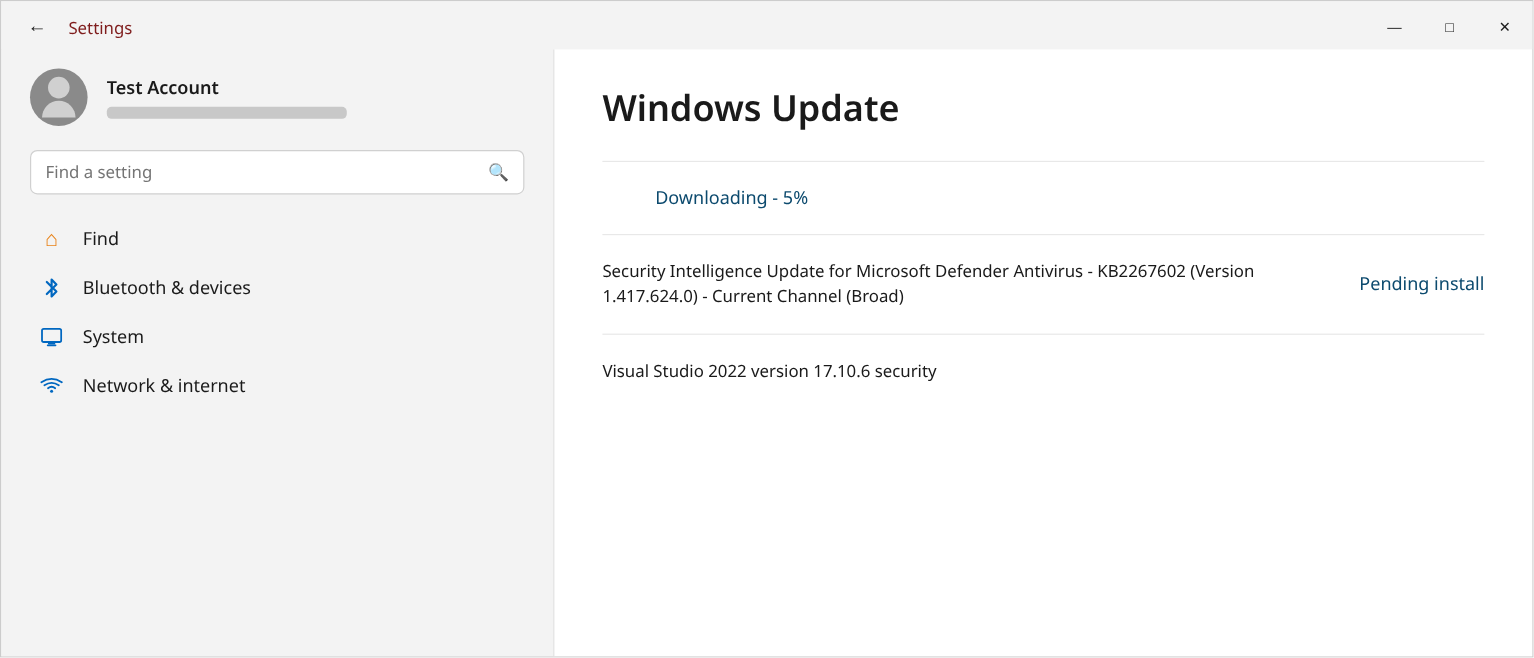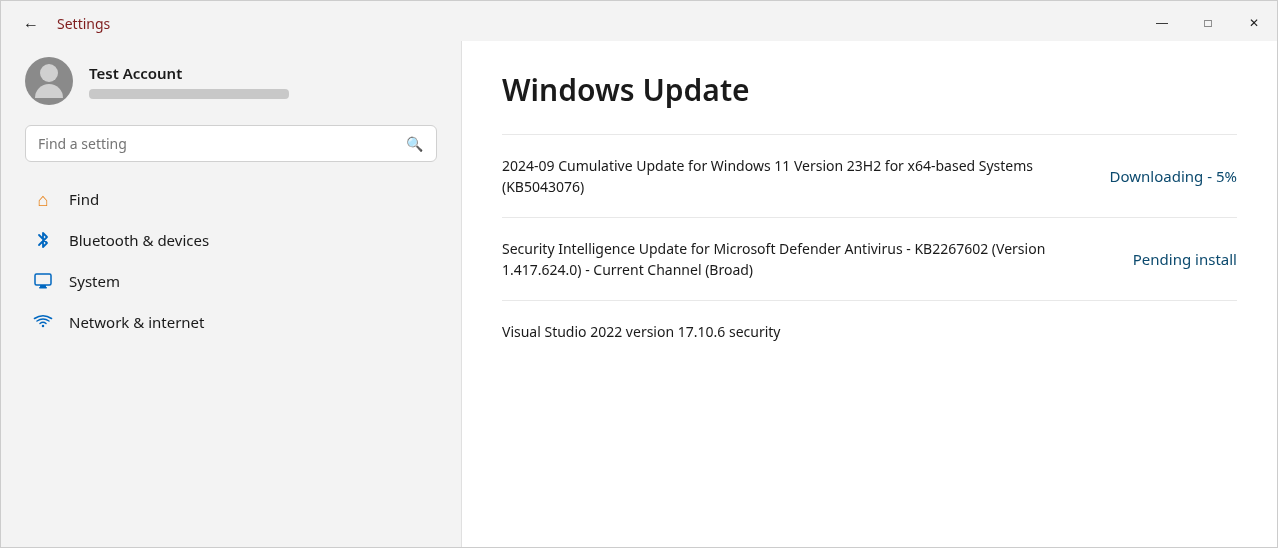--- a/index.html
+++ b/index.html
@@ -298,21 +298,20 @@
           </span>
           <span class="nav-label">Network &amp; internet</span>
         </div>
       </div>
     </div>
 
     <div class="content">
       <h1 class="content-title">Windows Update</h1>
       <div class="update-list">
         <div class="update-item">
-          <span class="update-desc">2024-09 Cumulative Update for Windows 11 Version 23H2 for x64-based Systems (KB5043076)</span>
           <span class="update-status">Downloading - 5%</span>
         </div>
         <div class="update-item">
           <span class="update-desc">Security Intelligence Update for Microsoft Defender Antivirus - KB2267602 (Version 1.417.624.0) - Current Channel (Broad)</span>
           <span class="update-status">Pending install</span>
         </div>
         <div class="update-item">
           <span class="update-desc">Visual Studio 2022 version 17.10.6 security</span>
           <span class="update-status"></span>
         </div>

